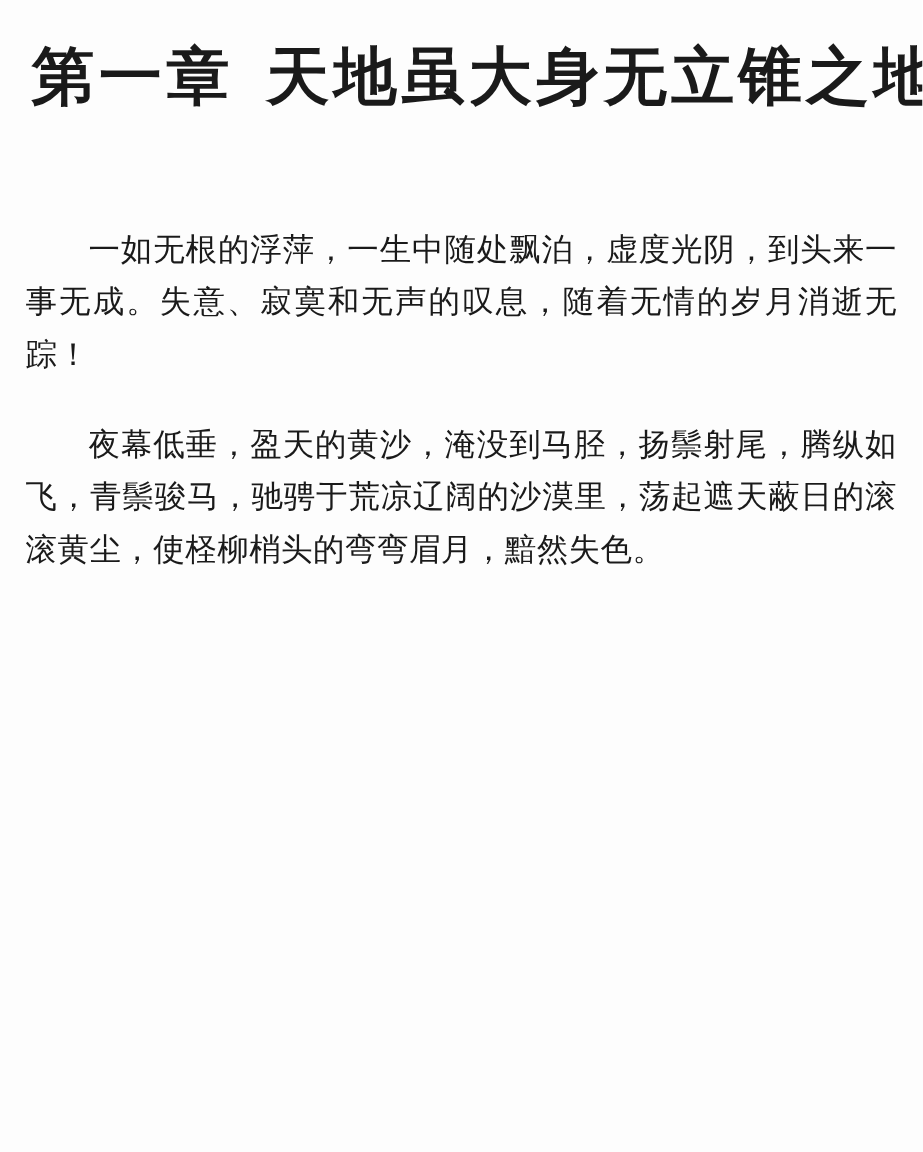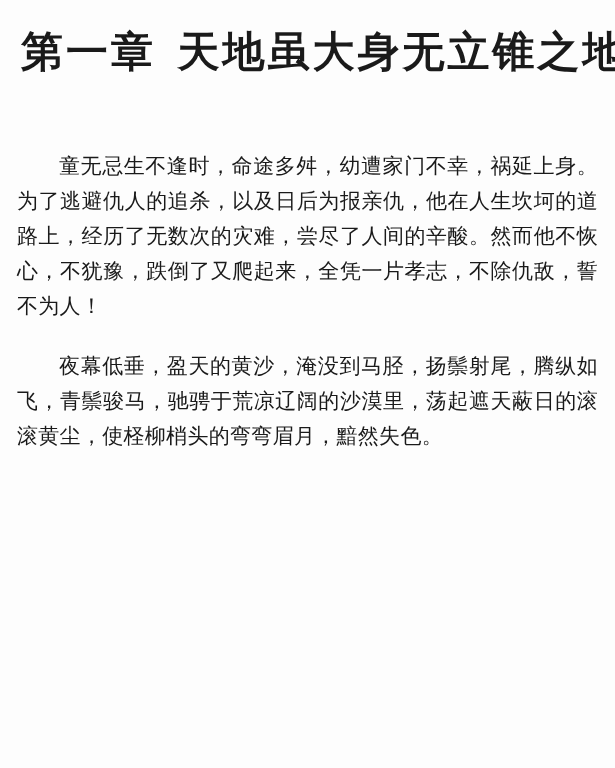--- a/index.html
+++ b/index.html
@@ -41,16 +41,16 @@
   .body-text p.section-break {
     margin-top: 25px;
   }
 </style>
 </head>
 <body>
 
 <div class="page" style="background: rgb(253, 253, 253); color: rgb(26, 26, 26);">
   <h1 class="chapter-title">第一章 天地虽大身无立锥之地</h1>
   <div class="body-text">
-      <p>童无忌生不逢时，命途多舛，幼遭家门不幸，祸延上身。为了逃避仇人的追杀，以及日后为报亲仇，他在人生坎坷的道路上，经历了无数次的灾难，尝尽了人间的辛酸。然而他不恢心，不犹豫，跌倒了又爬起来，全凭一片孝志，不除仇敌，誓不为人！</p>
+      <p>一如无根的浮萍，一生中随处飘泊，虚度光阴，到头来一事无成。失意、寂寞和无声的叹息，随着无情的岁月消逝无踪！</p>
       <p class="section-break">夜幕低垂，盈天的黄沙，淹没到马胫，扬鬃射尾，腾纵如飞，青鬃骏马，驰骋于荒凉辽阔的沙漠里，荡起遮天蔽日的滚滚黄尘，使柽柳梢头的弯弯眉月，黯然失色。</p>
     </div>
 </div>
 
 </body></html>

